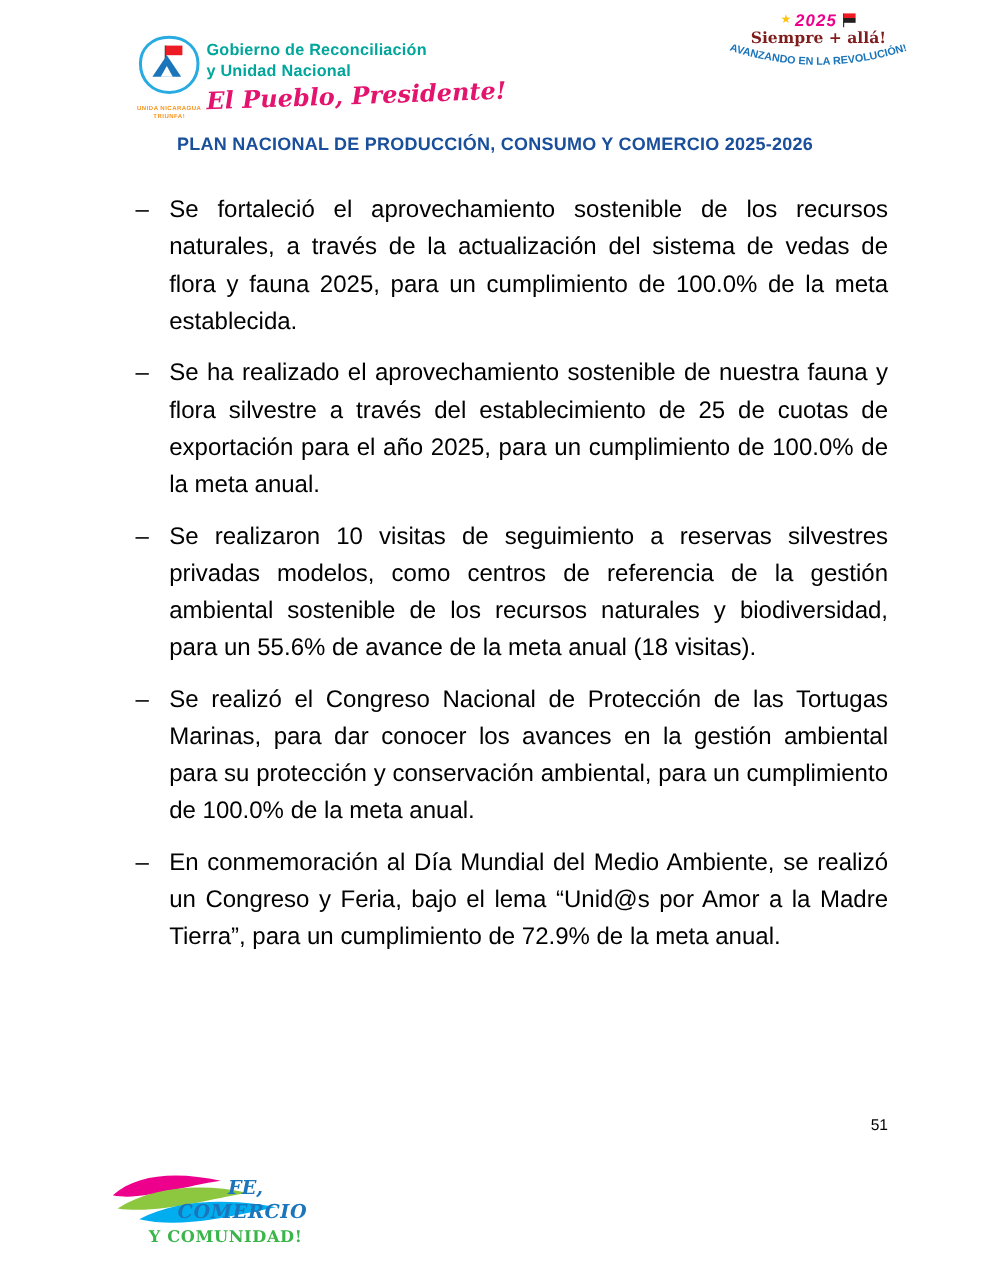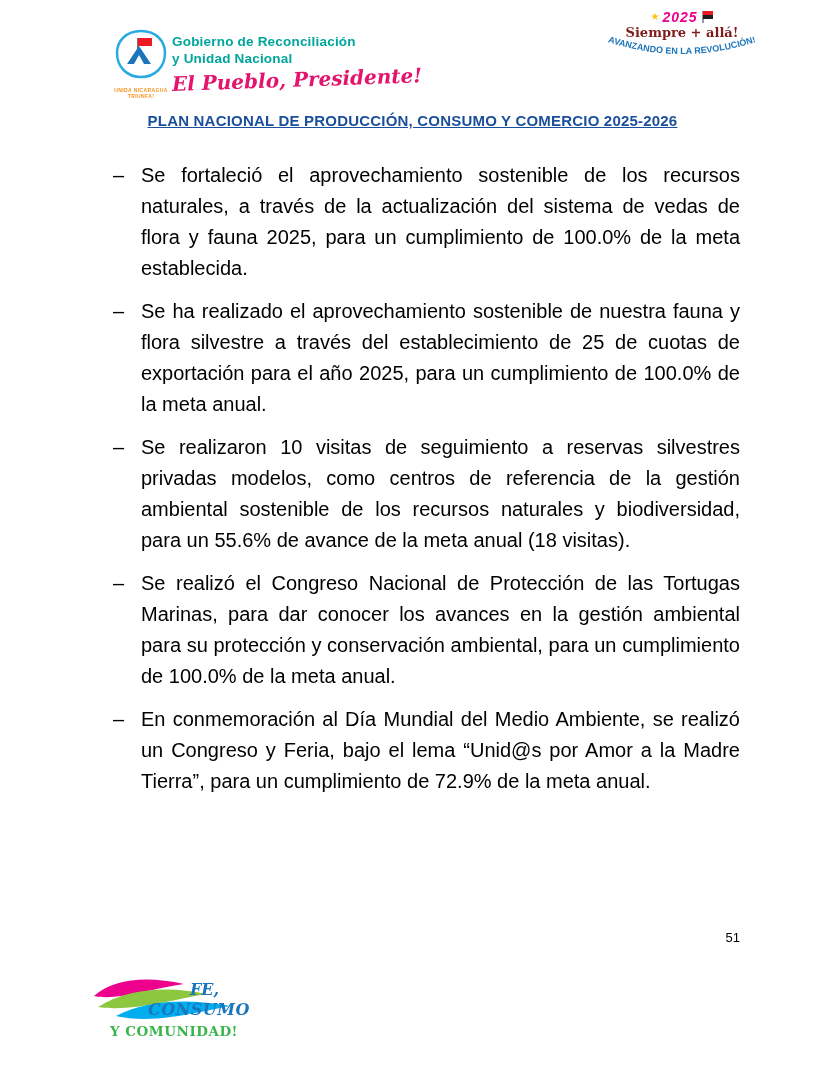--- a/index.html
+++ b/index.html
@@ -36,21 +36,21 @@
   .lr-heart { color:#ec008c; font-size:13px; vertical-align:top; }
   .lr-slogan {
     font-family:"DejaVu Serif", serif; font-weight:bold;
     color:#7f1d1d; font-size:13px; margin-top:2px;
   }
   .lr-arc { margin-top:-2px; }
 
   .doc-title {
     position:absolute; top:112px; left:85px; right:85px;
     text-align:center;
-    color:#1a4f9c; font-weight:bold; font-size:15px; letter-spacing:.2px;text-decoration:underline;
+    color:#1a4f9c; font-weight:bold; font-size:15px; letter-spacing:.2px;
   }
 
   
   .content { position:absolute; top:160px; left:113px; width:627px; }
   .bullet-list { list-style:none; margin:0; padding:0; }
   .bullet-item { display:flex; margin-bottom:12px; font-size:20px; line-height:1.55; }
   .bullet-marker { flex:0 0 28px; }
   .bullet-text { flex:1; text-align:justify; }
 
   
@@ -62,21 +62,21 @@
     position:absolute; top:4px; left:100px;
     font-family:"DejaVu Serif", serif; font-style:italic; font-weight:bold;
     color:#1b75bb; font-size:16px;
   }
   .fl-familia {
     position:absolute; top:24px; left:58px;
     font-family:"DejaVu Serif", serif; font-style:italic; font-weight:bold;
     color:#1b75bb; font-size:16px; letter-spacing:.5px;
   }
   .fl-comunidad {
-    position:absolute; top:47px; left:20px;
+    position:absolute; top:47px; left:34px;
     font-family:"DejaVu Serif", serif; font-weight:bold;
     color:#39b54a; font-size:13.5px; letter-spacing:.5px;
   }
 </style>
 </head>
 <body>
 
 <div class="page">
 
   <div class="logo-left">
@@ -147,17 +147,17 @@
 
   <div class="page-number">51</div>
 
   <div class="footer-logo">
     <svg class="footer-waves" width="160" height="50" viewBox="0 0 160 50">
       <path d="M4,20 C24,2 58,0 94,8 C60,13 26,25 4,20 Z" fill="#ec008c"></path>
       <path d="M8,31 C38,12 80,10 116,18 C82,24 40,36 8,31 Z" fill="#8dc63f"></path>
       <path d="M26,40 C56,24 98,22 140,30 C100,38 60,48 26,40 Z" fill="#00aeef"></path>
     </svg>
     <div class="fl-fe">FE,</div>
-    <div class="fl-familia">CONSUMO</div>
+    <div class="fl-familia">COMERCIO</div>
     <div class="fl-comunidad">Y COMUNIDAD!</div>
   </div>
 
 </div>
 
 </body></html>

